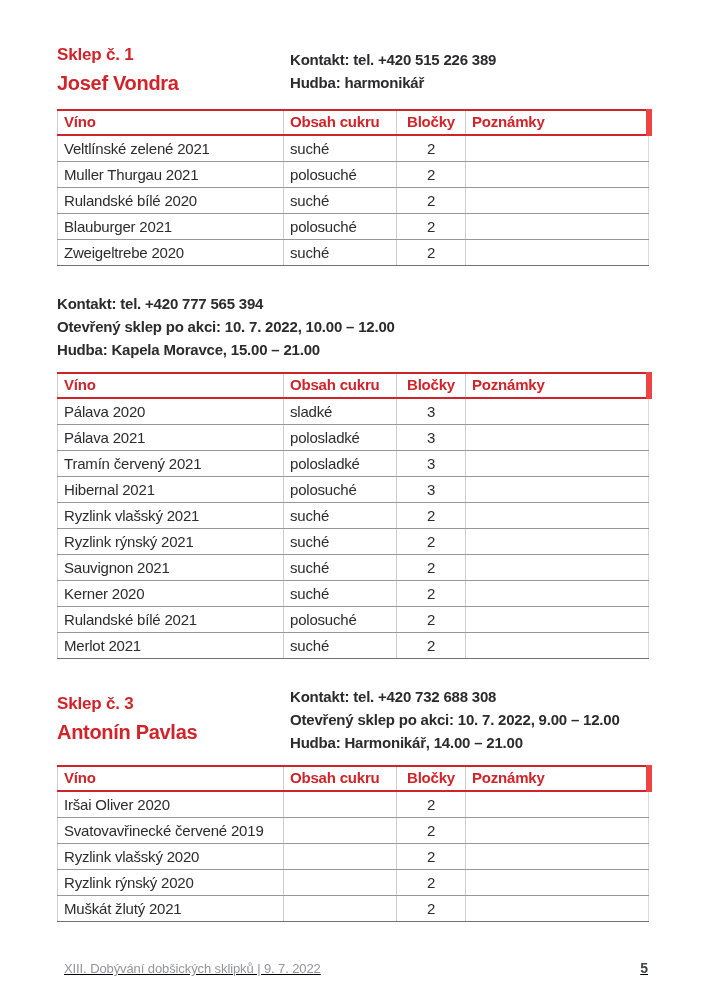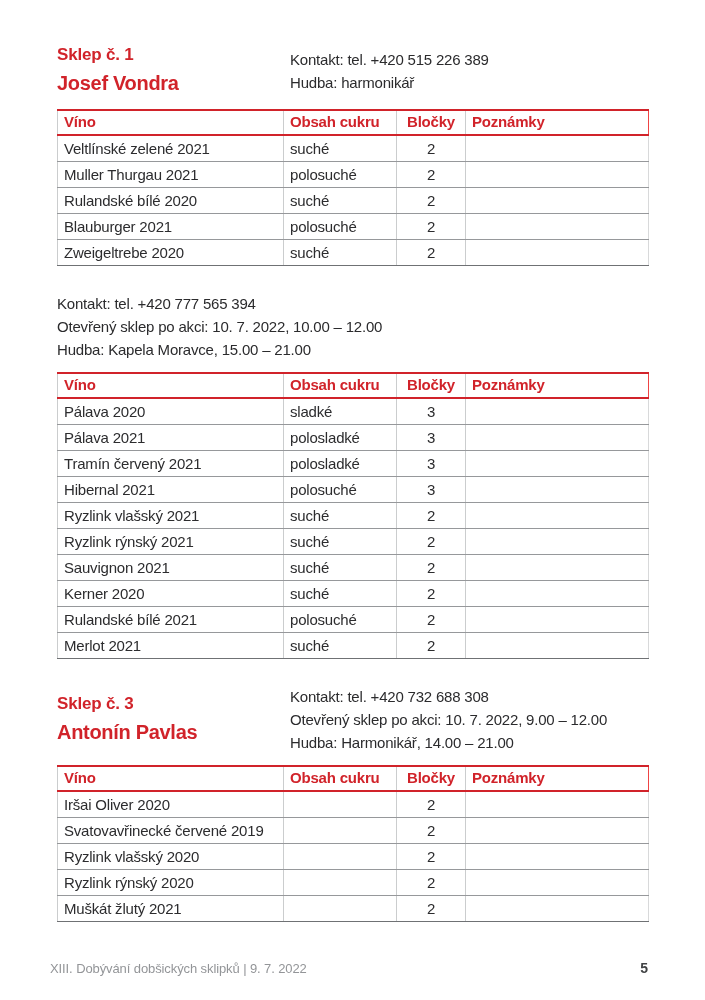--- a/index.html
+++ b/index.html
@@ -25,21 +25,21 @@
   .sklep-label {
     color:var(--accent); font-weight:bold;
     font-size:17px; line-height:22px; letter-spacing:-0.2px;
   }
   .sklep-name {
     color:var(--accent); font-weight:bold;
     font-size:20px; line-height:30px; letter-spacing:-0.3px;
     margin:2px 0 0 0;
   }
   .contact-line {
-    font-size:15px; line-height:23px; color:#2b2b2d; letter-spacing:-0.2px;
+    font-size:15px; line-height:23px; color:#2b2b2d; letter-spacing:-0.2px;font-weight:bold;
   }
 
   table.wine-table {
     width:591px;
     border-collapse:collapse;
     table-layout:fixed;
     margin-top:11px;
   }
   col.c-wine   { width:226px; }
   col.c-sugar  { width:113px; }
@@ -47,36 +47,36 @@
   col.c-notes  { width:183px; }
 
   .wine-table th {
     font-size:15px; font-weight:bold; color:var(--accent);
     text-align:left; letter-spacing:-0.2px;
     padding:2px 6px 3px 6px; line-height:18px;
     border-top:2px solid var(--accent);
     border-bottom:2px solid var(--accent);
     border-left:1px solid #cbcdce;
   }
-  .wine-table th:last-child { border-right:1px solid #ef4444; }
+  .wine-table th:last-child { border-right:6px solid #ef4444; }
 
   .wine-table td {
     font-size:15px; color:#2c2c2e; letter-spacing:-0.2px;
     padding:4px 6px 3px 6px; line-height:18px;
     border-bottom:1px solid #96989b;
     border-left:1px solid #cbcdce;
     overflow:hidden; white-space:nowrap;
   }
   .wine-table td:last-child { border-right:1px solid #d8d9da; }
   .wine-table tbody tr:last-child td { border-bottom:1px solid #6f7174; }
   .wine-table th.col-blocks, .wine-table td.col-blocks { text-align:center; }
 
   .footer {
-    position:absolute; left:50px; right:57px; top:960px;
-    display:flex; justify-content:space-between; align-items:baseline;
+    position:absolute; left:64px; right:57px; top:960px;
+    display:flex; justify-content:space-between; align-items:baseline;text-decoration:underline;
   }
   .footer-left { font-size:13px; color:#939598; letter-spacing:-0.1px; }
   .footer-page { font-size:14px; color:#414345; font-weight:600; }
 </style>
 </head>
 <body>
 
 <div class="page">
   <div class="content">
 

